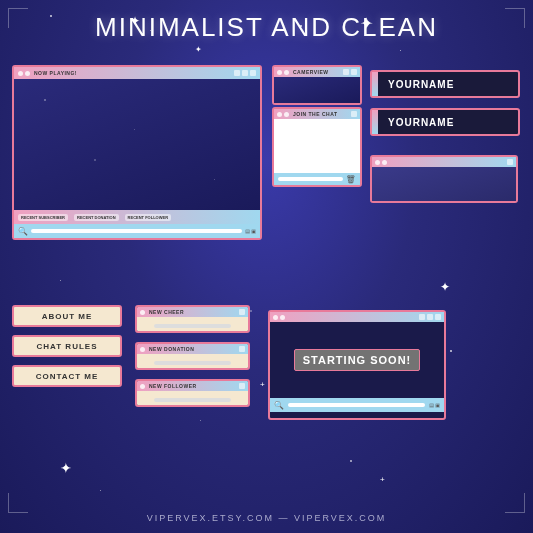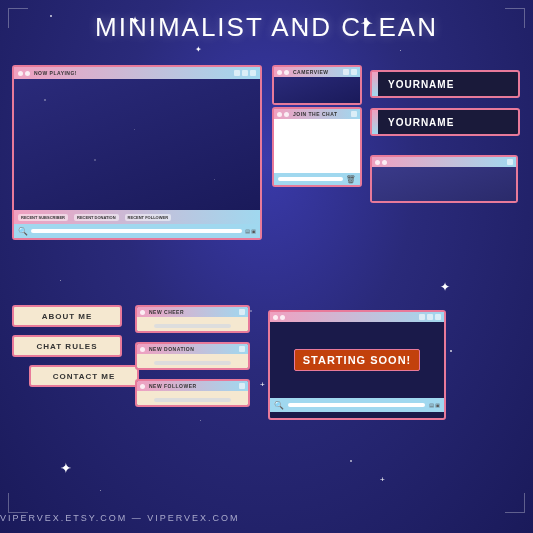--- a/index.html
+++ b/index.html
@@ -257,21 +257,21 @@
       justify-content: center;
       height: calc(100% - 30px);
     }
 
     .starting-text {
       font-size: 11px;
       font-weight: 900;
       color: white;
       text-transform: uppercase;
       letter-spacing: 1px;
-      background: #c2410c;
+      background: #737373;
       border: 1px solid #e87a9a;
       padding: 4px 8px;
       border-radius: 2px;
     }
 
     
     .panel-box {
       position: absolute;
       border: 2px solid #e87a9a;
       border-radius: 3px;
@@ -313,20 +313,21 @@
       align-items: center;
       justify-content: center;
     }
 
     
     .footer {
       position: absolute;
       bottom: 10px;
       left: 0;
       right: 0;
+      text-align: center;
       font-size: 9px;
       color: #aaaacc;
       letter-spacing: 2px;
     }
 
     
     .corner-tl, .corner-tr, .corner-bl, .corner-br {
       position: absolute;
       width: 20px;
       height: 20px;
@@ -473,21 +474,21 @@
 </div>
 
 <div class="panel-box" style="top:305px;left:12px;width:110px;height:22px;">
   <span class="panel-box-text">ABOUT ME</span>
 </div>
 
 <div class="panel-box" style="top:335px;left:12px;width:110px;height:22px;">
   <span class="panel-box-text">CHAT RULES</span>
 </div>
 
-<div class="panel-box" style="top:365px;left:12px;width:110px;height:22px;margin-left:17px;">
+<div class="panel-box" style="top:365px;left:12px;width:110px;height:22px;">
   <span class="panel-box-text">CONTACT ME</span>
 </div>
 
 <div class="alert-box" style="top:305px;left:135px;width:115px;height:28px;">
   <div class="alert-titlebar">
     <div class="win-dot"></div>
     <span class="win-title-text">NEW CHEER</span>
     <div class="win-controls">
       <div class="win-ctrl"></div>
     </div>

